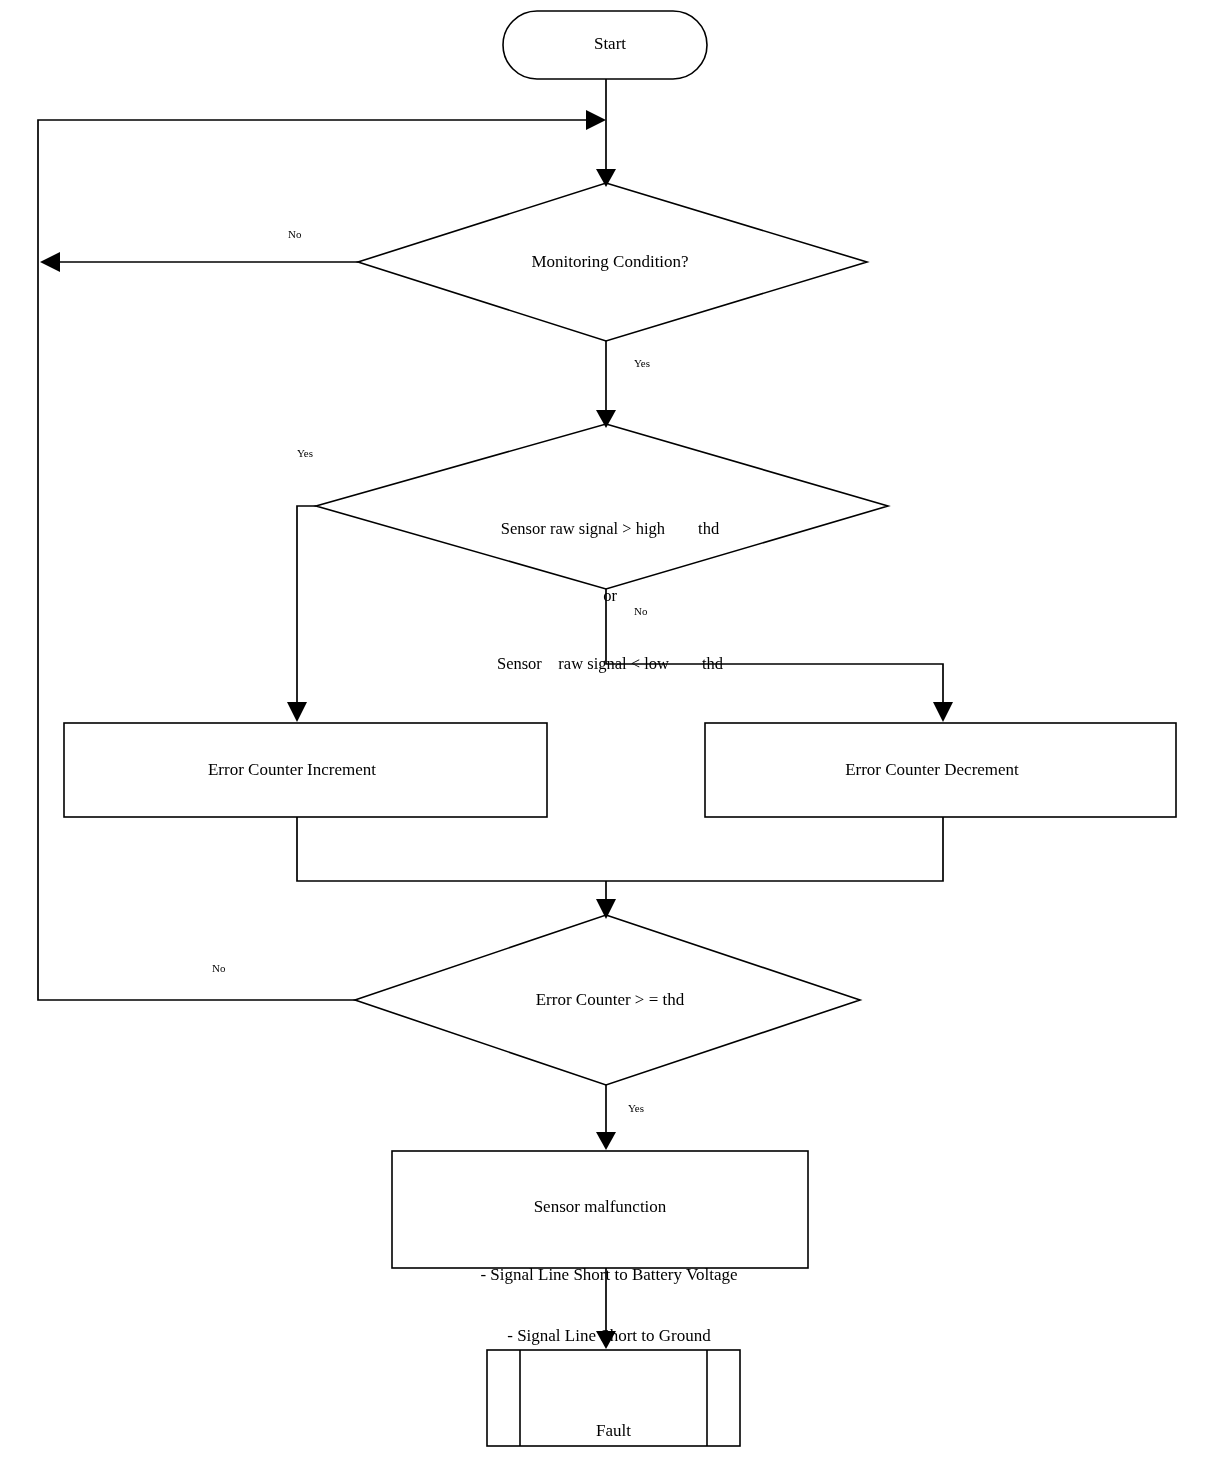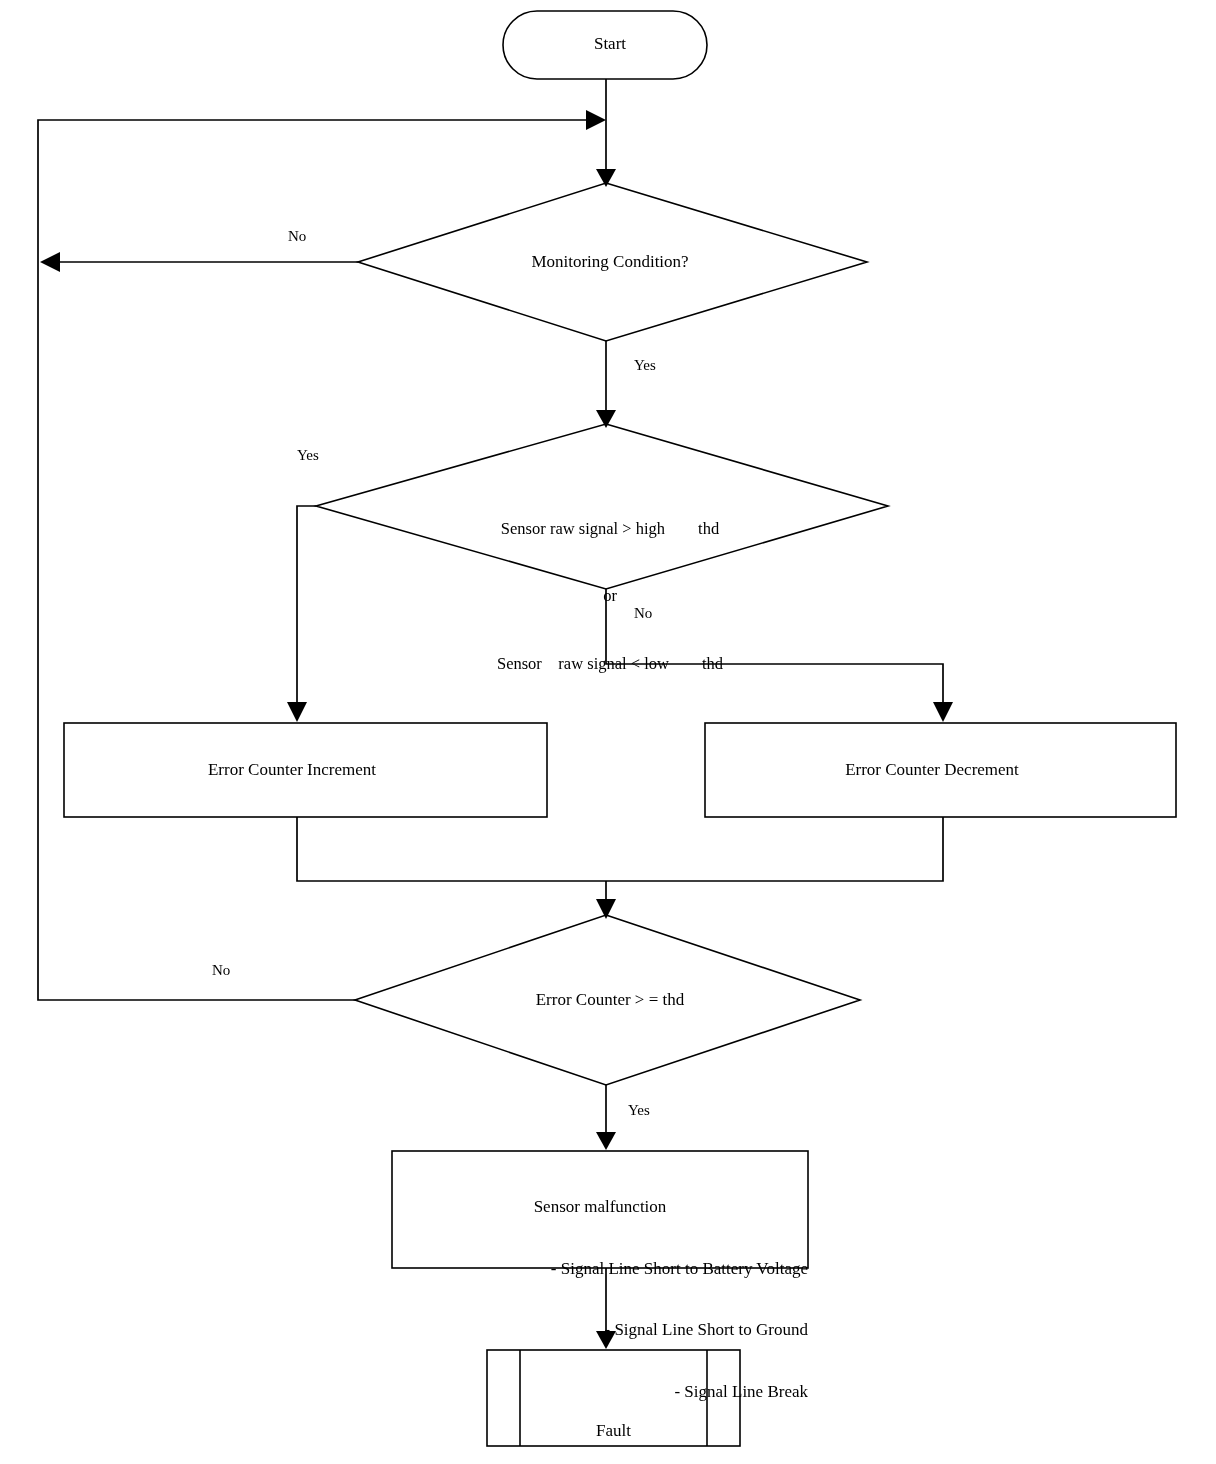--- a/index.html
+++ b/index.html
@@ -50,35 +50,35 @@
     position: absolute;
     white-space: pre;
     line-height: 1.18;
     color: #000000;
   }
   .t-node {
     font-size: 17px;
     text-align: center;
   }
   .t-label {
-    font-size: 15px;
+    font-size: 11px;
     font-family: Liberation Serif, serif;
   }
   .center-block {
     transform: translateX(-50%);
     text-align: center;
     padding-left: 8px;
   }
   .malfunc-title {
     text-align: center;
     font-size: 17px;
-    margin-bottom: 2px;
+    margin-bottom: 8px;
   }
   .malfunc-item {
-    text-align: right;
+    text-align: center;
     font-size: 17px;
     padding-left: 18px;
     line-height: 1.42;
   }
   .fault-text {
     text-align: center;
     font-size: 17px;
     line-height: 1.32;
   }
   .diamond-text {
@@ -156,21 +156,20 @@
   <div class="txt t-node center-block" style="left:288px; top:760px; width:400px;">Error Counter Increment</div>
 
   <div class="txt t-node center-block" style="left:928px; top:760px; width:400px;">Error Counter Decrement</div>
 
   <div class="txt t-node center-block" style="left:606px; top:990px; width:360px;font-family:Liberation Serif, serif;">Error Counter &gt; = thd</div>
 
   <div class="txt" style="left:392px; top:1159px; width:416px;">
     <div class="malfunc-title">Sensor malfunction</div>
     <div class="malfunc-item">- Signal Line Short to Battery Voltage</div>
     <div class="malfunc-item">- Signal Line Short to Ground</div>
-    <div class="malfunc-item">- Signal Line Break</div>
   </div>
 
   <div class="txt fault-text" style="left:520px; top:1375px; width:187px;">
     <div>Fault</div>
     
   </div>
 
   <div class="txt t-label" style="left:288px; top:228px;">No</div>
 
   <div class="txt t-label" style="left:634px; top:357px;">Yes</div>

